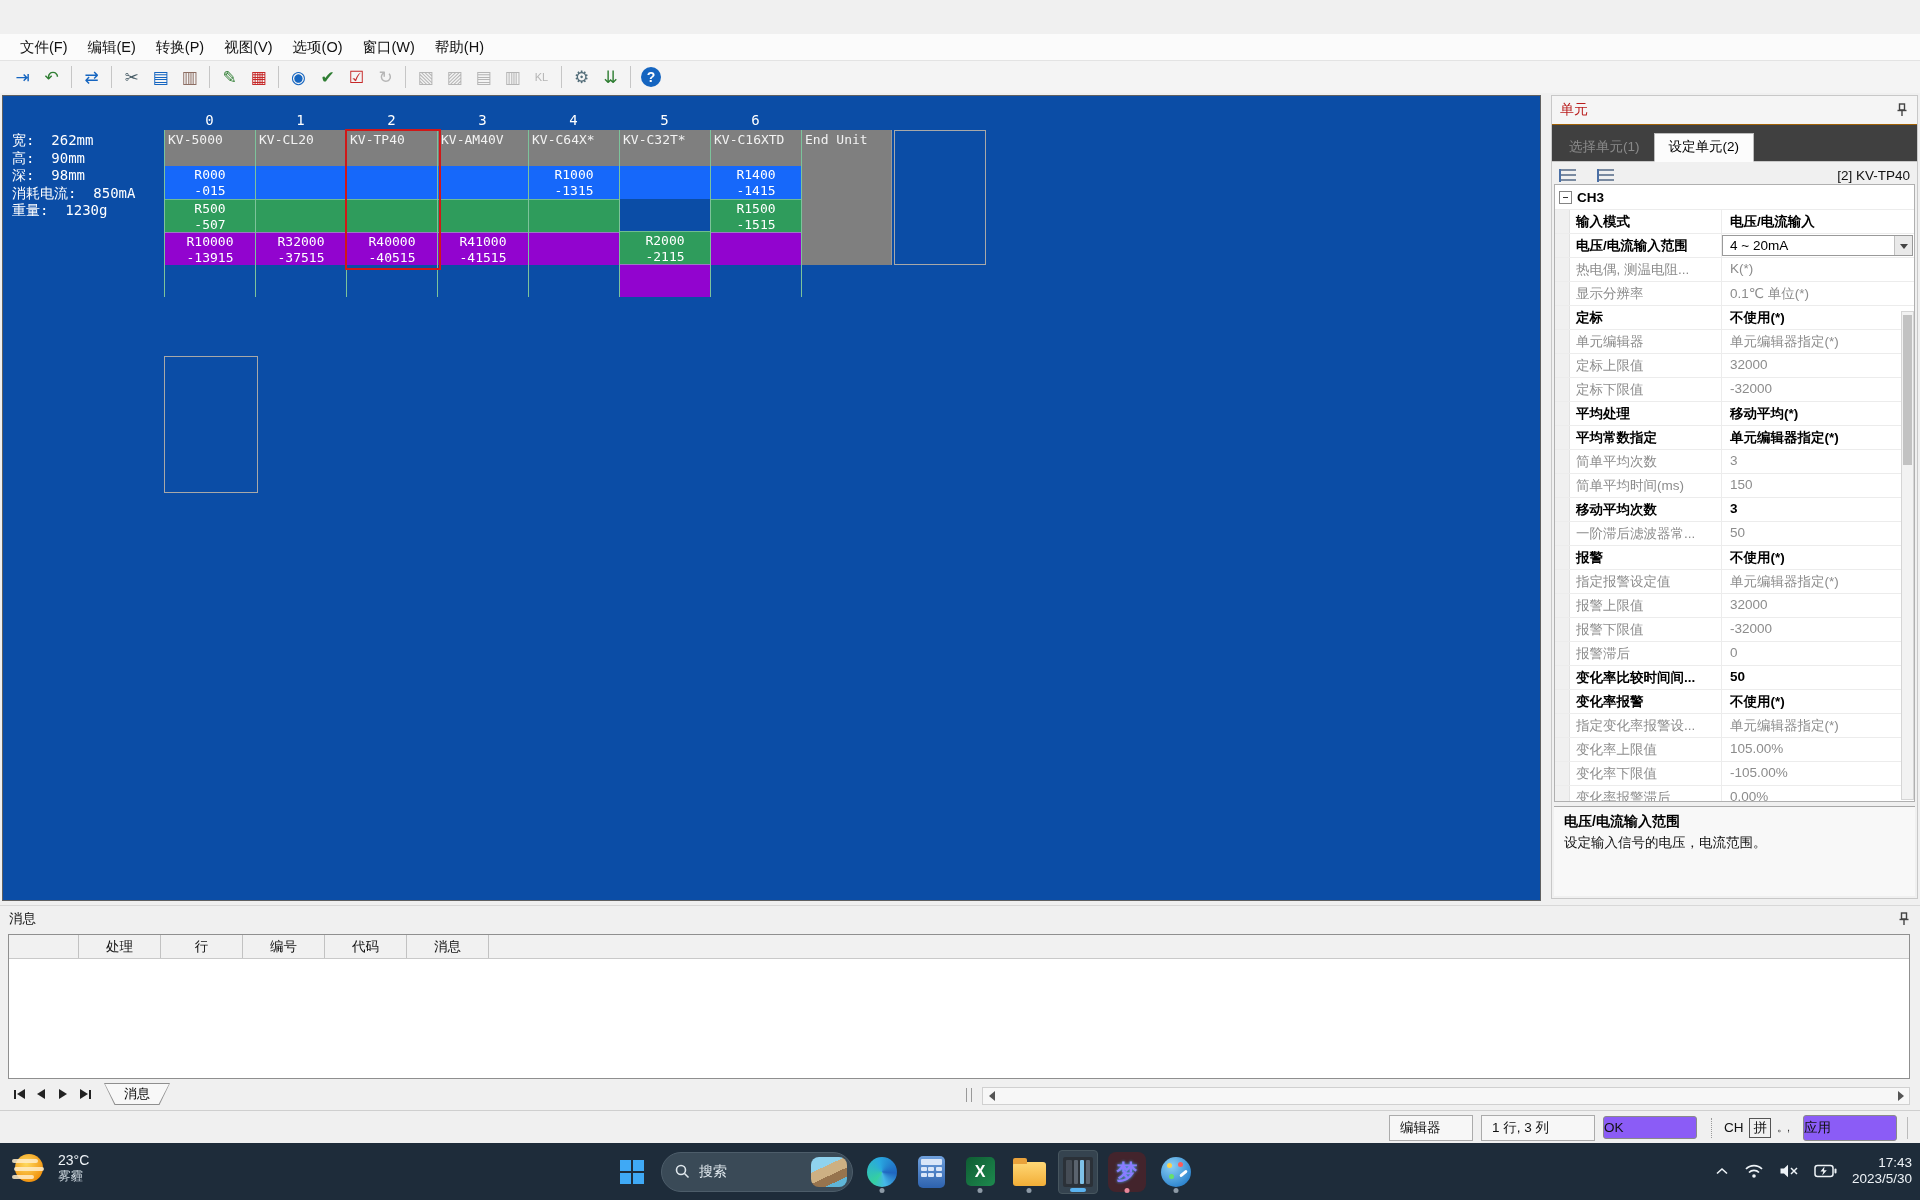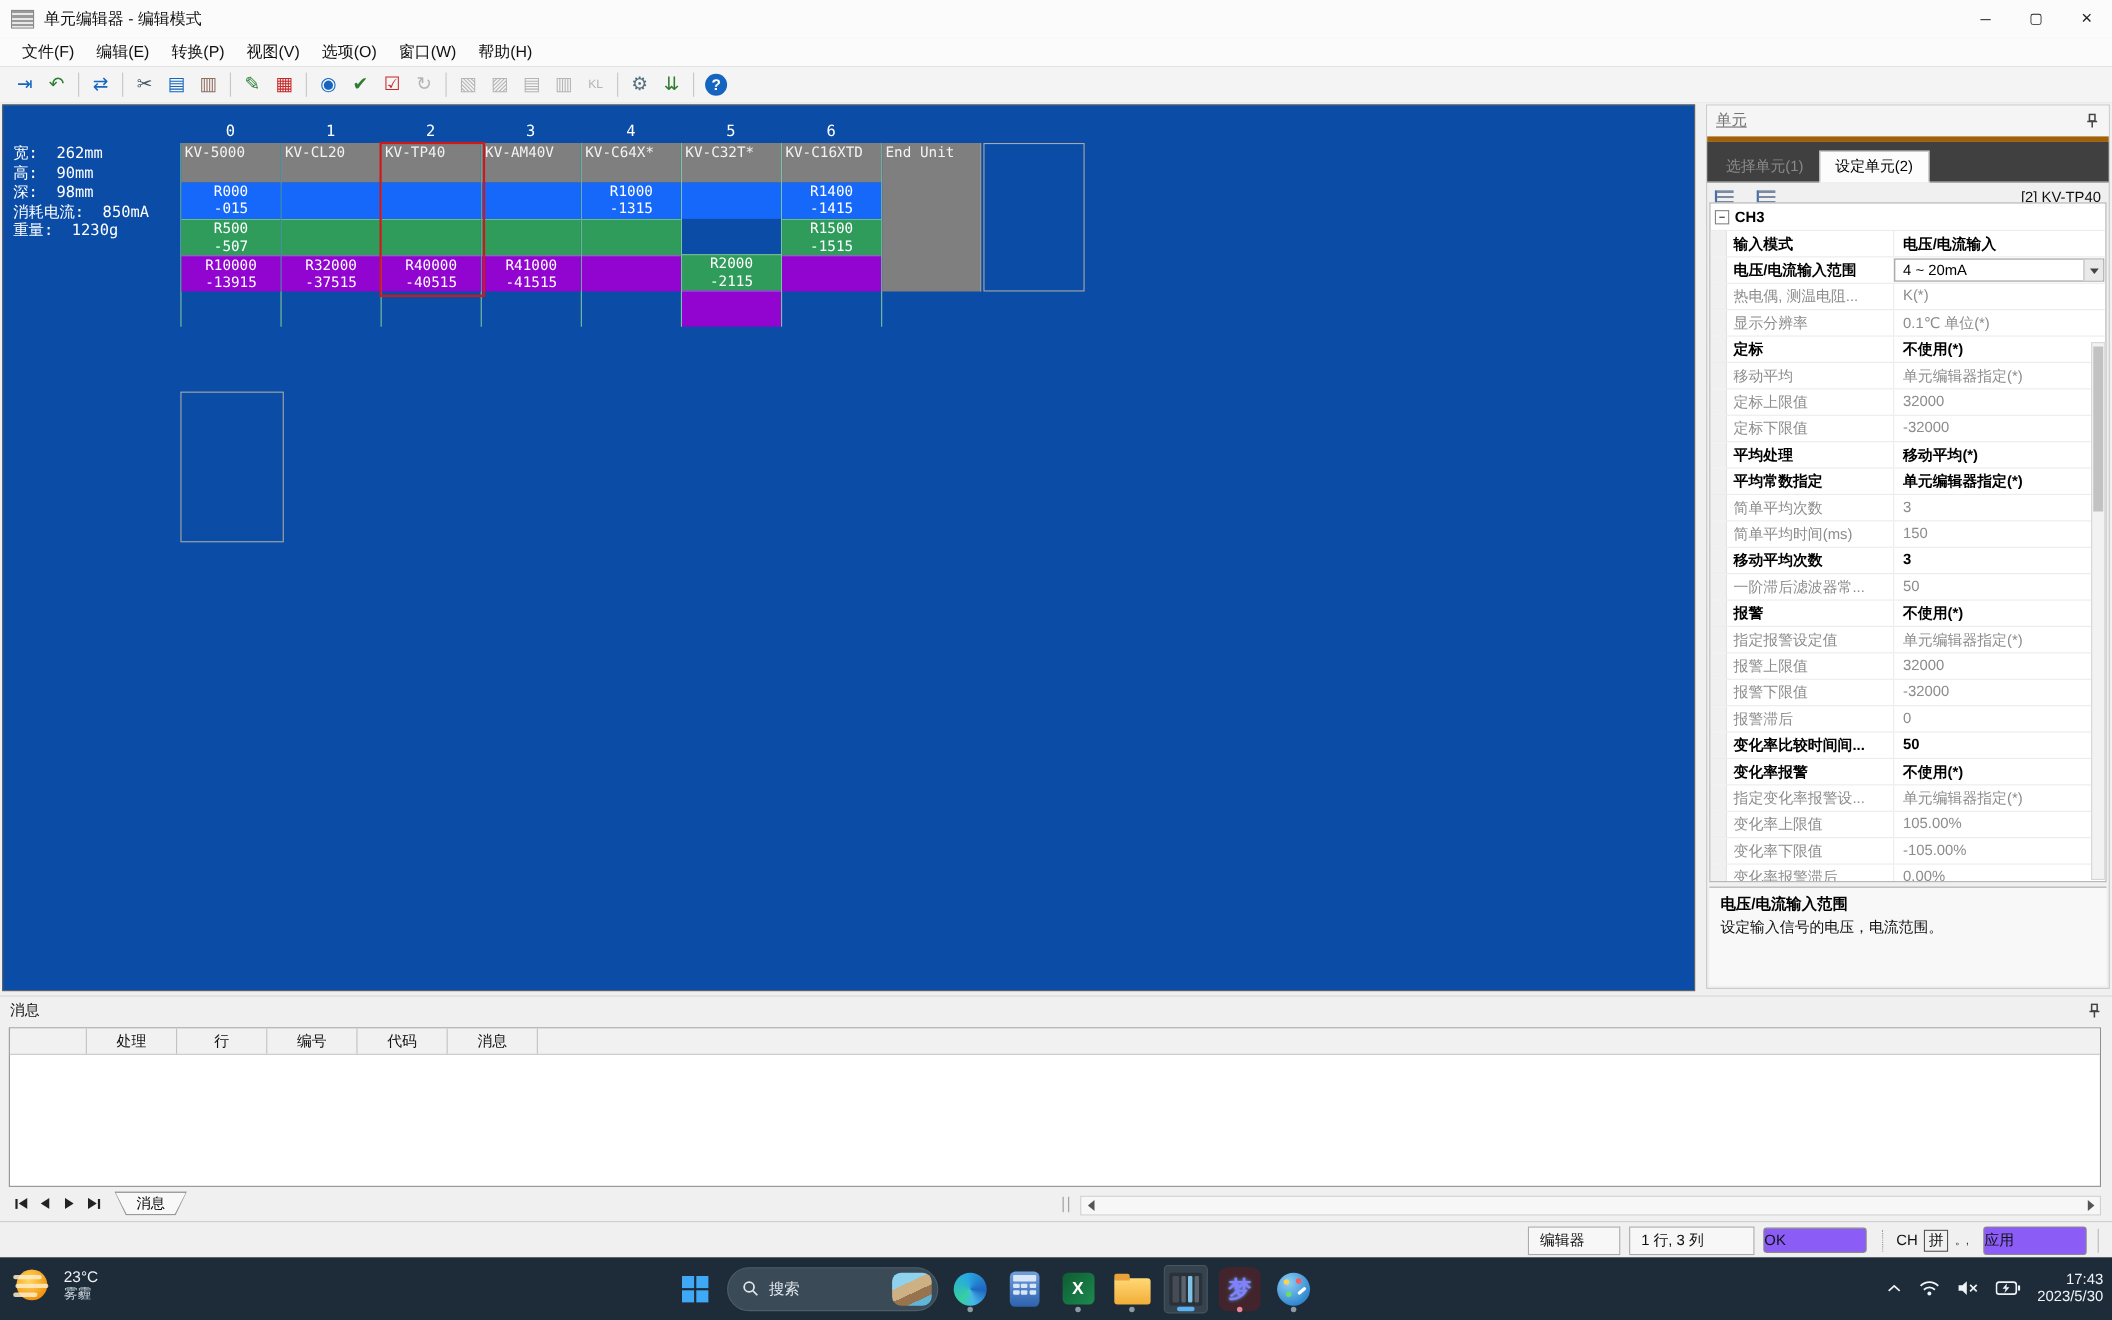--- a/index.html
+++ b/index.html
@@ -38,21 +38,21 @@
   .gcol{width:90px;display:flex;flex-direction:column;border-right:1px solid #7cc39b;}
   .gcol-header{height:36px;background:#7f7f7f;color:#f2f2f2;font:13px "DejaVu Sans Mono",monospace;padding:2px 0 0 3px;box-sizing:border-box;}
   .gcell{height:33px;color:#fff;font:13px/16px "DejaVu Sans Mono",monospace;text-align:center;box-sizing:border-box;border-top:1px solid rgba(165,215,190,.55);padding-top:1px;}
   .end-col{width:90px;height:135px;background:#7f7f7f;color:#f2f2f2;font:13px "DejaVu Sans Mono",monospace;padding:2px 0 0 3px;box-sizing:border-box;border-right:1px solid #9a9a9a;}
   .ghost-box{width:90px;height:133px;border:1px solid #a8a8a8;margin-left:2px;}
   .sel-overlay{position:absolute;left:181px;top:17px;width:92px;height:137px;border:2px solid #d01818;pointer-events:none;}
   .ghost-box2{position:absolute;left:161px;top:260px;width:92px;height:135px;border:1px solid #a8a8a8;}
 
   
   .panel{position:absolute;right:2px;top:2px;width:367px;height:804px;background:#f0f0f0;border:1px solid #c8c8c8;box-sizing:border-box;}
-  .panel-header{height:28px;display:flex;align-items:center;padding:0 8px;font-size:14px;color:#737373;background:#f5f5f5;border-bottom:5px solid #a16207;text-decoration:underline;}
+  .panel-header{height:28px;display:flex;align-items:center;padding:0 8px;font-size:14px;color:#b91c1c;background:#f5f5f5;border-bottom:1px solid #a16207;}
   .pin{margin-left:auto;display:flex;}
   .panel-tabs{height:31px;display:flex;align-items:flex-end;padding:5px 0 0 3px;background:#404040;border-bottom:1px solid #c8c8c8;font-size:13.5px;}
   .ptab{padding:4px 14px 5px;color:#8a8a8a;}
   .ptab.active{background:#fcfcfc;border:1px solid #bdbdbd;border-bottom:1px solid #fcfcfc;margin-bottom:-1px;color:#000;}
   .panel-tools{height:27px;display:flex;align-items:center;padding:0 7px;font-size:13.5px;color:#111;gap:21px;}
   .tree-icon{width:15px;height:13px;border-left:2px solid #4a6fa5;background:repeating-linear-gradient(180deg,#7a8aa0 0 2px,transparent 2px 5px);}
   .unit-ref{margin-left:auto;}
 
   .prop-grid{position:absolute;left:2px;top:88px;right:2px;bottom:96px;background:#fff;border:1px solid #b0b0b0;overflow:hidden;font-size:13.5px;}
   .group-row{height:24px;display:flex;align-items:center;font-weight:bold;color:#000;border-bottom:1px solid #ececec;}
@@ -145,29 +145,20 @@
   .tray{position:absolute;right:8px;top:0;height:55px;display:flex;align-items:center;gap:15px;justify-content:space-between;}
   .clock{text-align:right;font-size:13.5px;line-height:16px;}
 
   svg{display:block;}
 </style>
 </head>
 <body>
 
 <div class="screen">
 
-  <div class="titlebar">
-    <div class="app-icon"></div>
-    <div class="title-text">单元编辑器 - 编辑模式</div>
-    <div class="win-controls">
-      <div class="win-btn">─</div>
-      <div class="win-btn">▢</div>
-      <div class="win-btn">✕</div>
-    </div>
-  </div>
 
   <div class="menubar">
       <span class="menu-item">文件(F)</span>
       <span class="menu-item">编辑(E)</span>
       <span class="menu-item">转换(P)</span>
       <span class="menu-item">视图(V)</span>
       <span class="menu-item">选项(O)</span>
       <span class="menu-item">窗口(W)</span>
       <span class="menu-item">帮助(H)</span>
     </div>
@@ -378,21 +369,21 @@
               <div class="plabel">显示分辨率</div>
               <div class="pvalue">0.1℃ 单位(*)</div>
             </div>
             <div class="prow set">
               <div class="gutter"></div>
               <div class="plabel">定标</div>
               <div class="pvalue">不使用(*)</div>
             </div>
             <div class="prow dim">
               <div class="gutter"></div>
-              <div class="plabel">移动平均</div>
+              <div class="plabel">单元编辑器</div>
               <div class="pvalue">单元编辑器指定(*)</div>
             </div>
             <div class="prow dim">
               <div class="gutter"></div>
               <div class="plabel">定标上限值</div>
               <div class="pvalue">32000</div>
             </div>
             <div class="prow dim">
               <div class="gutter"></div>
               <div class="plabel">定标下限值</div>

